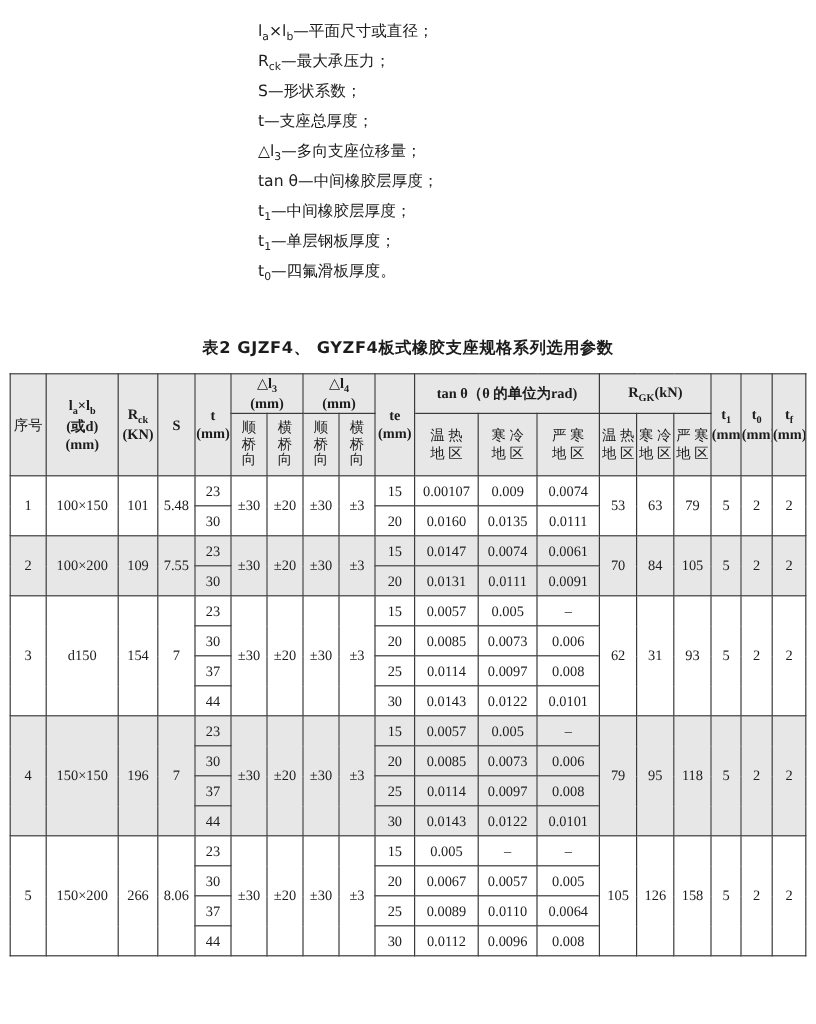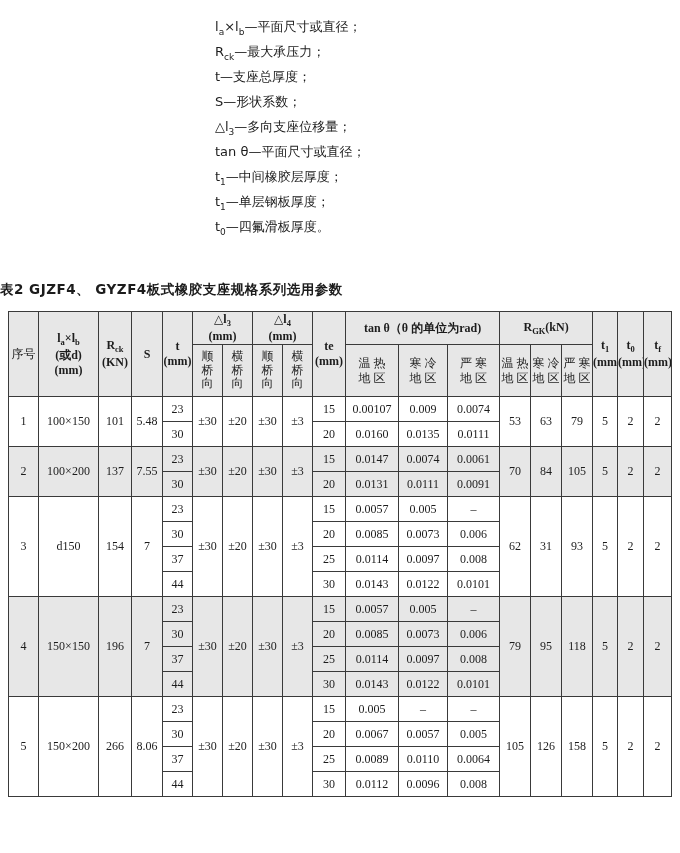--- a/index.html
+++ b/index.html
@@ -3,21 +3,21 @@
 <meta charset="utf-8">
 <style>
   :root { --shaded:#e7e7e7; --border:#3a3a3a; --text:#1c1c1c; }
   html,body { margin:0; padding:0; background:#fff; }
   #page { position:relative; width:680px; height:853px; background:#fff; color:var(--text);
           font-family:"Liberation Serif","DejaVu Serif",serif; overflow:hidden; }
   .legend { padding:14px 0 0 215px; font-family:"DejaVu Sans","Liberation Sans",sans-serif;
             font-size:13px; }
   .legend-item { height:25px; line-height:25px; white-space:nowrap; }
   .legend-item sub { font-size:9px; }
-  .tbl-title { margin-top:42px; text-align:left; font-family:"DejaVu Sans","Liberation Sans",sans-serif;
+  .tbl-title { margin-top:42px; text-align:center; font-family:"DejaVu Sans","Liberation Sans",sans-serif;
                font-weight:bold; font-size:13.5px; letter-spacing:0.5px; }
   table { border-collapse:collapse; table-layout:fixed; width:664px; margin:12px 0 0 8px; }
   td,th { border:1px solid var(--border); text-align:center; vertical-align:middle;
           padding:0; font-size:12px; font-weight:normal; line-height:1.25; overflow:hidden; }
   thead th { background:var(--shaded); }
   thead .lat { font-weight:bold; }
   thead sub, tbody sub { font-size:8.5px; }
   tr.shade td { background:var(--shaded); }
   thead tr.h1 { height:32px; }
   thead tr.h2 { height:52px; }
@@ -25,24 +25,24 @@
   .vtext { line-height:1.15; }
 </style>
 </head>
 <body>
 
 <div id="page">
 
   <div class="legend">
     <div class="legend-item">l<sub>a</sub>×l<sub>b</sub>—平面尺寸或直径；</div>
     <div class="legend-item">R<sub>ck</sub>—最大承压力；</div>
+    <div class="legend-item">S—形状系数；</div>
     <div class="legend-item">t—支座总厚度；</div>
-    <div class="legend-item">S—形状系数；</div>
     <div class="legend-item">△l<sub>3</sub>—多向支座位移量；</div>
-    <div class="legend-item">tan θ—平面尺寸或直径；</div>
+    <div class="legend-item">tan θ—中间橡胶层厚度；</div>
     <div class="legend-item">t<sub>1</sub>—中间橡胶层厚度；</div>
     <div class="legend-item">t<sub>1</sub>—单层钢板厚度；</div>
     <div class="legend-item">t<sub>0</sub>—四氟滑板厚度。</div>
   </div>
 
   <div class="tbl-title">表2 GJZF4、 GYZF4板式橡胶支座规格系列选用参数</div>
 
   <table>
     <colgroup>
       <col style="width:30px">
@@ -121,21 +121,21 @@
         <td>30</td>
         <td>20</td>
         <td>0.0160</td>
         <td>0.0135</td>
         <td>0.0111</td>
       </tr>
 
       <tr class="shade">
         <td rowspan="2">2</td>
         <td rowspan="2">100×200</td>
-        <td rowspan="2">137</td>
+        <td rowspan="2">109</td>
         <td rowspan="2">7.55</td>
         <td>23</td>
         <td rowspan="2">±30</td>
         <td rowspan="2">±20</td>
         <td rowspan="2">±30</td>
         <td rowspan="2">±3</td>
         <td>15</td>
         <td>0.0147</td>
         <td>0.0074</td>
         <td>0.0061</td>

